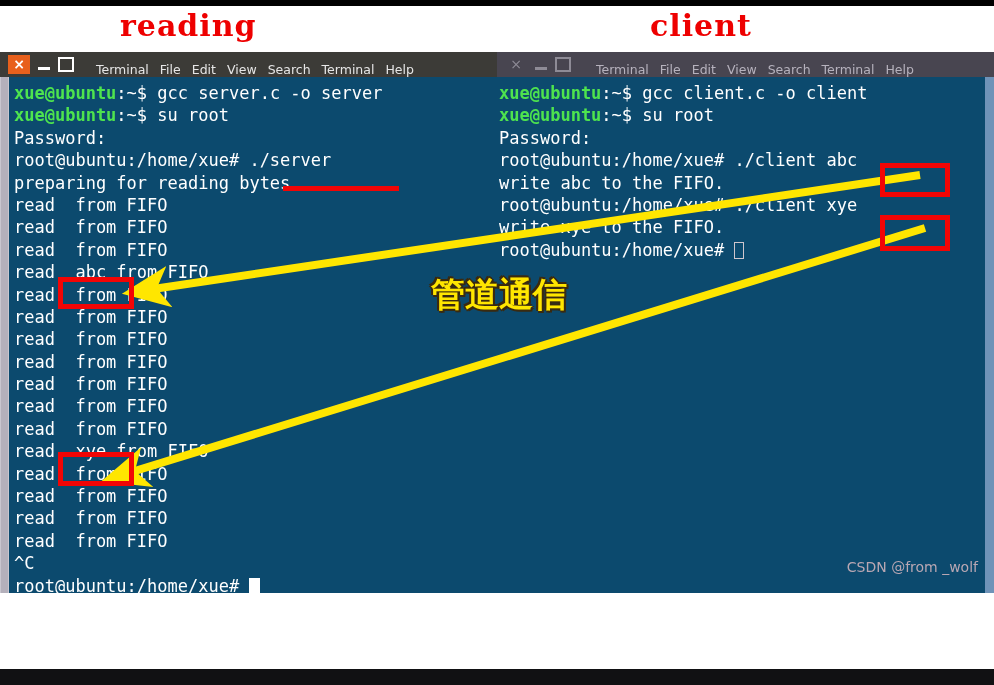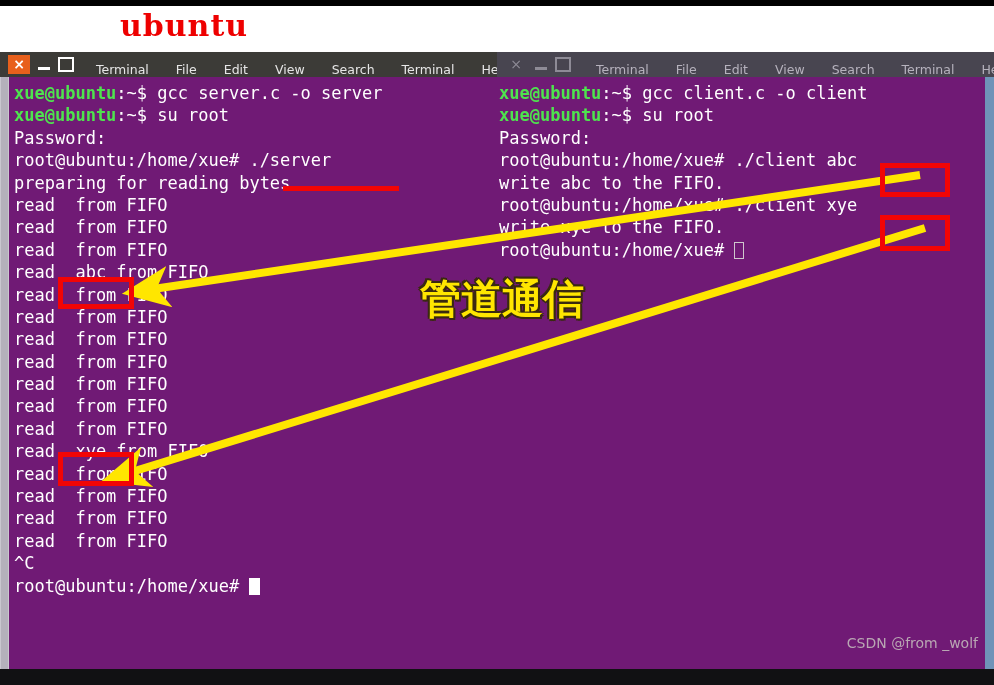--- a/index.html
+++ b/index.html
@@ -29,26 +29,26 @@
              justify-content:center;color:#fff;font-size:14px;font-weight:bold;line-height:1;
              font-family:"DejaVu Sans",sans-serif;}
   #term-right .btn-close{background:transparent;color:#8e8b96;font-weight:normal;}
   .btn-min{width:14px;height:19px;display:flex;align-items:flex-end;justify-content:center;}
   .btn-min i{display:block;width:12px;height:3px;background:#ffffff;margin-bottom:4px;}
   #term-right .btn-min i{background:#8e8b96;}
   .btn-max{width:16px;height:19px;display:flex;align-items:center;justify-content:center;}
   .btn-max i{display:block;width:12px;height:11px;border:2px solid #ffffff;}
   #term-right .btn-max i{border-color:#8e8b96;}
 
-  .menu{position:absolute;left:96px;top:0;height:35px;display:flex;align-items:center;gap:27px;}
+  .menu{position:absolute;left:96px;top:0;height:35px;display:flex;align-items:center;gap:11px;}
   #term-right .menu{left:99px;}
   .menu span{color:#e6e6e6;font-size:12.5px;font-family:"DejaVu Sans",sans-serif;white-space:nowrap;}
   #term-right .menu span{color:#b6b2bd;}
 
-  .screen{position:relative;height:592px;background:#701a75;overflow:hidden;}
+  .screen{position:relative;height:516px;background:#0c4a6e;overflow:hidden;}
   .scrollbar{position:absolute;top:0;width:9px;height:592px;}
   #sb-left{left:0;background:#c9c6cf;}
   #sb-left .thumb{position:absolute;left:1px;top:0;width:7px;height:592px;background:#b4b0bb;}
   #sb-right{left:488px;background:#5a7fa8;}
   #sb-right .thumb{position:absolute;left:0;top:0;width:9px;height:592px;background:#6f93b8;}
 
   .lines{position:absolute;left:14px;top:5px;font-family:"DejaVu Sans Mono","Liberation Mono",monospace;
          font-size:17px;line-height:22.4px;color:#ffffff;white-space:pre;}
   #term-right .lines{left:2px;}
   .lines .l{height:22.4px;white-space:pre;}
@@ -58,33 +58,34 @@
   .cursor-hollow{display:inline-block;width:10px;height:17px;border:1px solid #cfc6cd;
                  background:transparent;vertical-align:-3px;box-sizing:border-box;}
 
   .watermark{position:absolute;right:16px;bottom:18px;color:#b9a7b3;font-size:14px;
              font-family:"DejaVu Sans",sans-serif;}
 
   
   #overlay{position:absolute;left:0;top:0;width:994px;height:685px;pointer-events:none;}
   .rbox{position:absolute;border:5px solid #f20505;box-sizing:border-box;}
   .runderline{position:absolute;height:5px;background:#f20505;}
-  .cnlabel{position:absolute;color:#ffe600;font-size:41px;font-weight:bold;
+  .cnlabel{position:absolute;color:#ffe600;font-size:34px;font-weight:bold;
            font-family:"DejaVu Sans",sans-serif;
            text-shadow:-2px 0 #3a2a10,2px 0 #3a2a10,0 -2px #3a2a10,0 2px #3a2a10,
-                        2px 2px #3a2a10,-2px -2px #3a2a10;}
+                        2px 2px #3a2a10,-2px -2px #3a2a10;margin-left:11px;}
 </style>
 </head>
 <body>
 
 <div id="root">
 
   <div class="top-strip"></div>
 
-  <div class="caption" id="cap-server">ubuntu</div>
+  <div class="caption" id="cap-server">reading</div>
+  <div class="caption" id="cap-client">client</div>
 
   <div class="term" id="term-left">
     <div class="titlebar">
       <div class="winbtns">
         <div class="btn-close">×</div>
         <div class="btn-min">
             <i></i>
           </div>
         <div class="btn-max">
             <i></i>

